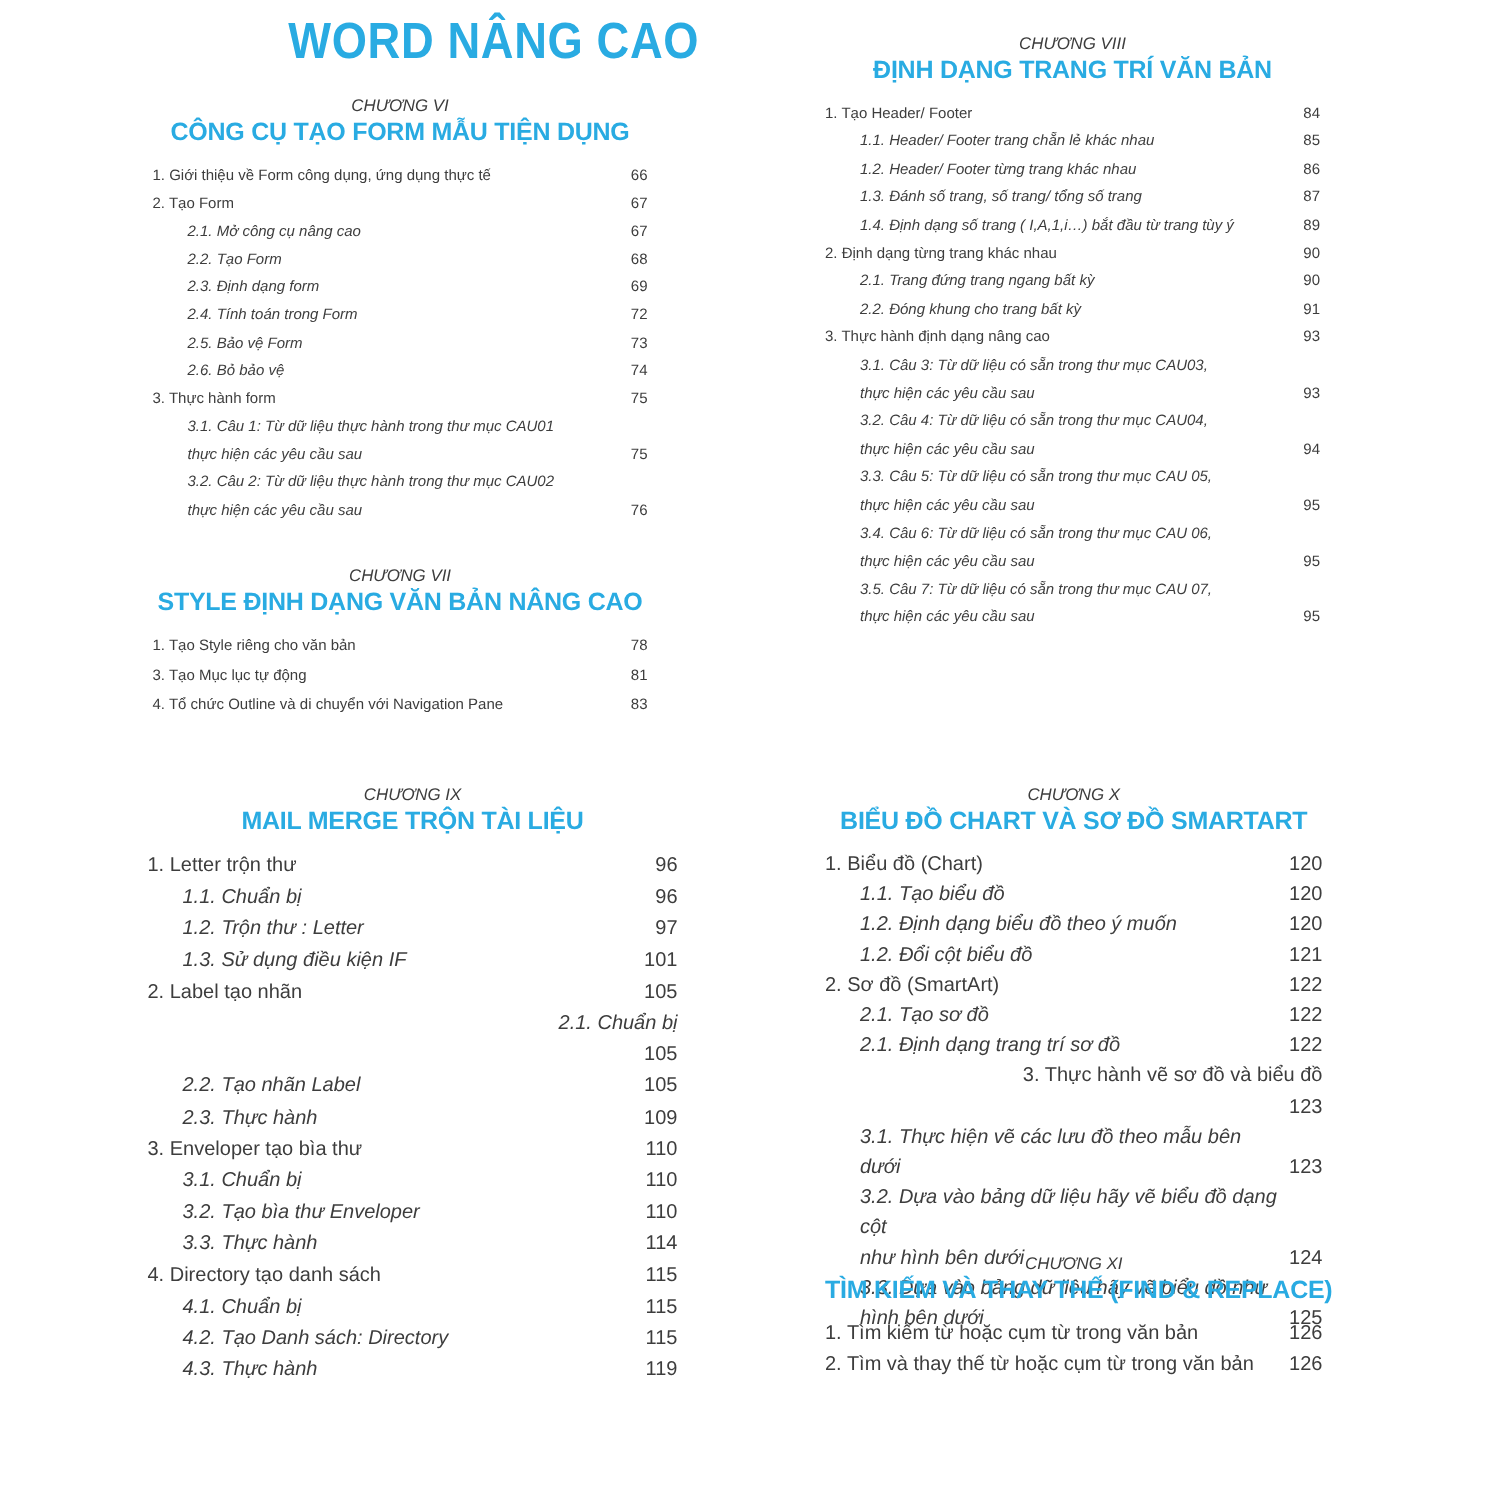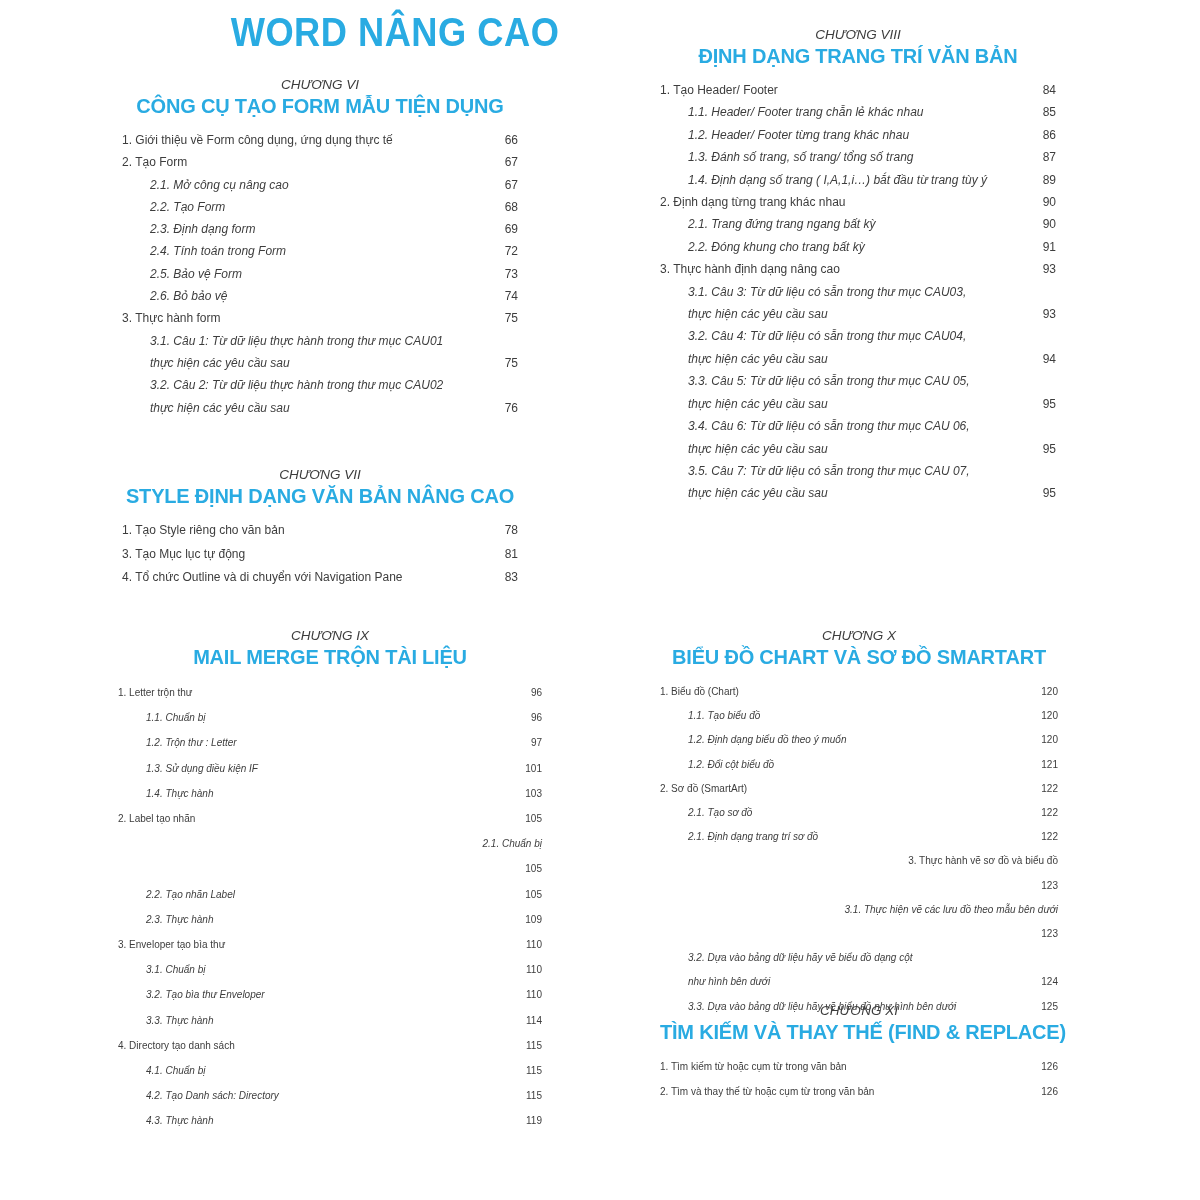--- a/index.html
+++ b/index.html
@@ -22,21 +22,21 @@
   .toc-section{position:absolute;}
   .chapter{
     text-align:center;font-style:italic;font-size:13.5px;
     height:17px;line-height:17px;color:var(--text);
   }
   .heading{
     text-align:center;font-weight:bold;font-size:20px;letter-spacing:-0.2px;
     color:var(--accent);margin:2px 0 11px 0;white-space:nowrap;
   }
   .sec-a .entries{font-size:12px;}
-  .sec-b .entries{font-size:10px;}
+  .sec-b .entries{font-size:16px;}
   .row{display:flex;align-items:flex-end;}
   .row .lbl{flex:1;min-width:0;}
   .row.sub .lbl{padding-left:28px;font-style:italic;}
   .row .pg{margin-left:8px;font-style:normal;flex:none;}
 </style>
 </head>
 <body>
 
 <div class="page">
 
@@ -110,21 +110,21 @@
         <div class="row sub" style="line-height: 22.3px;">
           <div class="lbl">
             <div class="l1">3.2. Câu 2: Từ dữ liệu thực hành trong thư mục CAU02</div>
             <div class="l2">thực hiện các yêu cầu sau</div>
           </div>
           <div class="pg">76</div>
         </div>
       </div>
     </section>
 
-  <section class="toc-section sec-a" style="top:466px;left:122px;width:396px;">
+  <section class="toc-section sec-a" style="top:452px;left:122px;width:396px;">
       <div class="chapter">CHƯƠNG VII</div>
       <div class="heading">STYLE ĐỊNH DẠNG VĂN BẢN NÂNG CAO</div>
       <div class="entries">
         <div class="row" style="line-height: 23.5px;">
           <div class="lbl">
             <div class="l1">1. Tạo Style riêng cho văn bản</div>
           </div>
           <div class="pg">78</div>
         </div>
         <div class="row" style="line-height: 23.5px;">
@@ -163,26 +163,20 @@
             <div class="l1">1.2. Trộn thư : Letter</div>
           </div>
           <div class="pg">97</div>
         </div>
         <div class="row sub" style="line-height: 25.2px;">
           <div class="lbl">
             <div class="l1">1.3. Sử dụng điều kiện IF</div>
           </div>
           <div class="pg">101</div>
         </div>
-        <div class="row sub" style="line-height: 25.2px;">
-          <div class="lbl">
-            <div class="l1">1.4. Thực hành</div>
-          </div>
-          <div class="pg">103</div>
-        </div>
         <div class="row" style="line-height: 25.2px;">
           <div class="lbl">
             <div class="l1">2. Label tạo nhãn</div>
           </div>
           <div class="pg">105</div>
         </div>
         <div class="row sub" style="line-height: 25.2px; flex-direction: column;">
           <div class="lbl">
             <div class="l1">2.1. Chuẩn bị</div>
           </div>
@@ -392,21 +386,21 @@
             <div class="l1">2.1. Định dạng trang trí sơ đồ</div>
           </div>
           <div class="pg">122</div>
         </div>
         <div class="row" style="line-height: 24.2px; flex-direction: column;">
           <div class="lbl">
             <div class="l1">3. Thực hành vẽ sơ đồ và biểu đồ</div>
           </div>
           <div class="pg">123</div>
         </div>
-        <div class="row sub" style="line-height: 24.2px; flex-direction: column;">
+        <div class="row sub" style="line-height: 24.2px;">
           <div class="lbl">
             <div class="l1">3.1. Thực hiện vẽ các lưu đồ theo mẫu bên dưới</div>
           </div>
           <div class="pg">123</div>
         </div>
         <div class="row sub" style="line-height: 24.2px;">
           <div class="lbl">
             <div class="l1">3.2. Dựa vào bảng dữ liệu hãy vẽ biểu đồ dạng cột</div>
             <div class="l2">như hình bên dưới</div>
           </div>

